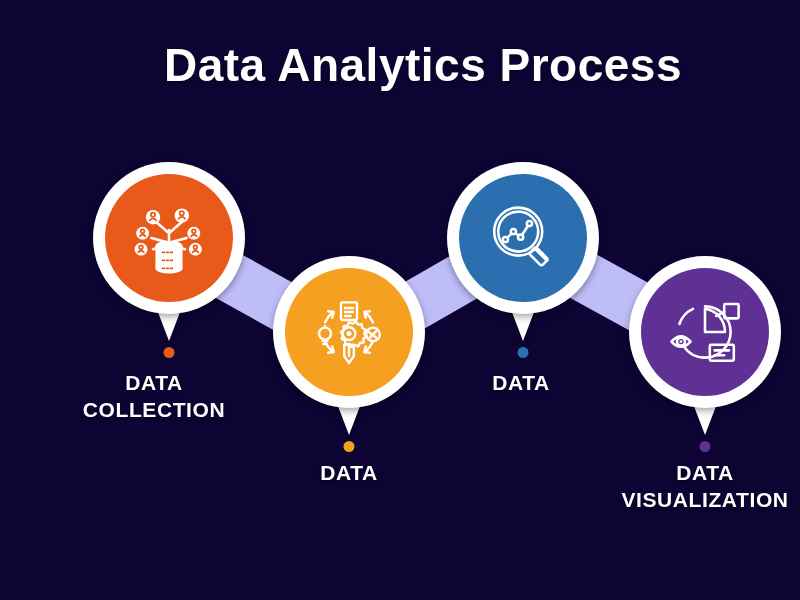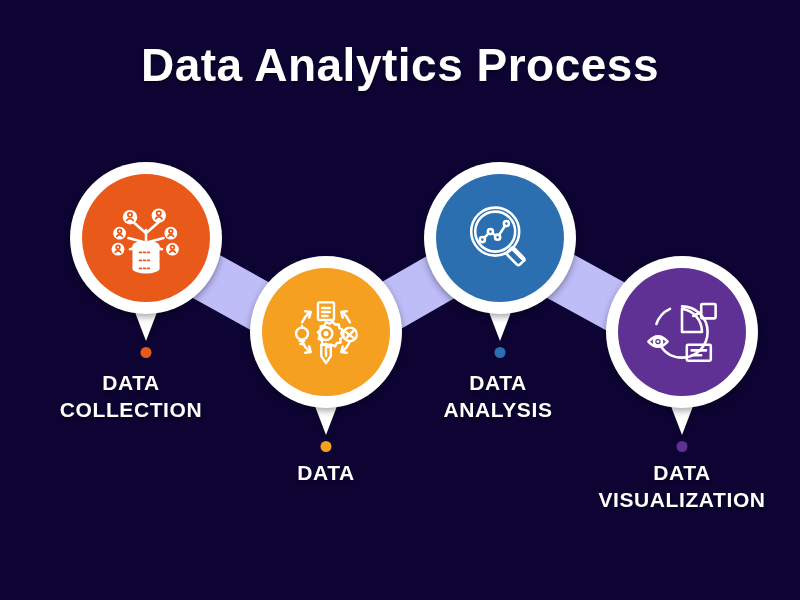--- a/index.html
+++ b/index.html
@@ -3,21 +3,21 @@
 <meta charset="utf-8">
 <style>
   * { margin:0; padding:0; box-sizing:border-box; }
   html,body { width:800px; height:600px; }
   body {
     background:#0d0433;
     font-family:"Liberation Sans", sans-serif;
     overflow:hidden;
     position:relative;
   }
-  #stage { position:absolute; inset:0; }
+  #stage { position:absolute; inset:0;margin-left:23px; }
 
   
   .title {
     position:absolute;
     top:38px; left:0; width:800px;
     text-align:center;
     font-size:46px;
     font-weight:bold;
     color:#ffffff;
     letter-spacing:0.5px;
@@ -202,21 +202,20 @@
           <circle cx="58" cy="32" r="3.2" fill="#2b6fb0"></circle>
 
           <path d="M65 63 L80 78" stroke-width="4"></path>
           <rect x="63.5" y="62" width="12" height="22" rx="3" transform="rotate(-45 69.5 73)"></rect>
         </svg>
       </div>
     </div>
   </div>
   <div class="step-label" style="left:358px; top:370px;">
     <span class="l1">DATA</span>
-    <span class="l2">ANALYSIS</span>
   </div>
 
   <div class="pin" style="left:606px; top:256px;">
     <div class="tail"></div>
     <div class="dot" style="background:#5f3195;"></div>
     <div class="disc">
       <div class="inner" style="background:#5f3195;">
 
         <svg viewBox="0 0 100 100" fill="none" stroke="#ffffff" stroke-width="3.2" stroke-linecap="round" stroke-linejoin="round">
 

